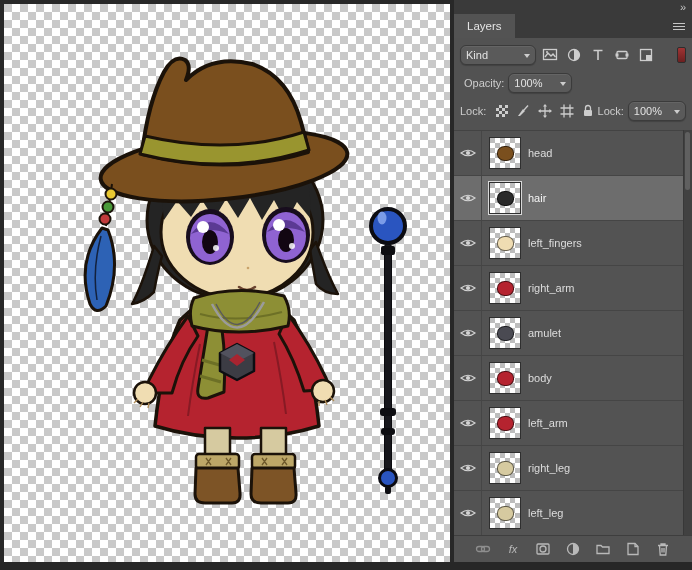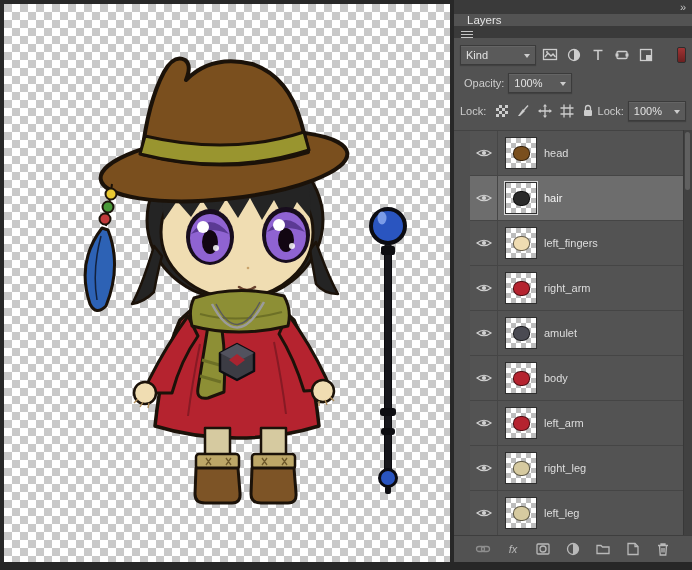--- a/index.html
+++ b/index.html
@@ -17,50 +17,50 @@
     position:absolute;left:4px;top:4px;width:446px;height:558px;
     background:conic-gradient(#ffffff 0 25%, #c9c9c9 0 50%, #ffffff 0 75%, #c9c9c9 0) 0 0/16px 16px;
   }
   .artwork{position:absolute;left:0;top:0;width:100%;height:100%;}
 
   
   .panel{position:absolute;left:454px;top:0;width:238px;height:570px;background:#525252;}
   .panel-top{height:14px;background:#3a3a3a;display:flex;justify-content:flex-end;align-items:center;padding-right:7px;}
   .collapse{color:#c3c3c3;font-size:11px;line-height:10px;letter-spacing:-1px;cursor:default;}
 
-  .tab-bar{height:24px;background:#3a3a3a;display:flex;align-items:stretch;flex-direction:column;}
+  .tab-bar{height:24px;background:#3a3a3a;display:flex;align-items:stretch;}
   .tab{background:#535353;padding:0 13px;display:flex;align-items:center;font-size:11.5px;color:#e4e4e4;}
   .tab-fill{flex:1;}
   .menu-btn{width:26px;display:flex;align-items:center;justify-content:center;}
   .menu-glyph{display:inline-block;width:12px;height:7px;
     background:repeating-linear-gradient(#c6c6c6 0 1px, transparent 1px 3px);}
 
   .controls{padding:7px 6px 2px 6px;}
   .crow{display:flex;align-items:center;margin-bottom:8px;font-size:11px;color:#cccccc;}
-  .dd{background:#5a5a5a;border:1px solid #3b3b3b;border-radius:0;height:18px;
+  .dd{background:#5a5a5a;border:1px solid #3b3b3b;border-radius:6px;height:18px;
       display:flex;align-items:center;padding:0 5px;color:#e2e2e2;
       box-shadow:inset 0 1px 0 rgba(255,255,255,.07), 0 1px 1px rgba(0,0,0,.2);}
   .dd .arr{margin-left:auto;width:0;height:0;border:3.5px solid transparent;border-top:4.5px solid #cdcdcd;margin-top:5px;}
   .dd-kind{width:64px;}
   .dd-blend{width:114px;}
   .dd-small{width:52px;margin-left:4px;}
   .icon-btn{width:21px;height:18px;margin-left:3px;display:flex;align-items:center;justify-content:center;
     border-radius:2px;}
   .icon-btn svg{stroke:#cdcdcd;fill:none;stroke-width:1.3;}
   .ftoggle{margin-left:auto;width:7px;height:14px;border-radius:2px;background:linear-gradient(#a03434,#6c2020);border:1px solid #2e2e2e;}
   .lbl{margin-left:4px;}
   .lock-lbl{margin-left:0;margin-right:3px;}
   .fill-lbl{margin-left:auto;}
   .checker-ico{width:12px;height:12px;
     background:conic-gradient(#cdcdcd 0 25%, transparent 0 50%, #cdcdcd 0 75%, transparent 0) 0 0/6px 6px;}
 
   
   .layer-list{position:absolute;top:130px;bottom:34px;left:0;right:8px;display:flex;flex-direction:column;
     border-top:1px solid #434343;background:#505050;overflow:hidden;}
-  .layer-row{flex:1;display:flex;align-items:center;background:#535353;border-bottom:1px solid #454545;margin-left:16px;}
+  .layer-row{flex:1;display:flex;align-items:center;background:#535353;border-bottom:1px solid #454545;}
   .layer-row.selected{background:#6d6d6d;}
   .eye-cell{width:27px;height:100%;display:flex;align-items:center;justify-content:center;border-right:1px solid #464646;flex:none;}
   .thumb{width:30px;height:30px;margin:0 7px;flex:none;border:1px solid #2f2f2f;
     background:conic-gradient(#ffffff 0 25%, #bdbdbd 0 50%, #ffffff 0 75%, #bdbdbd 0) 0 0/10px 10px;
     display:flex;align-items:center;justify-content:center;}
   .layer-row.selected .thumb{outline:1px solid #d8d8d8;}
   .blob{width:15px;height:13px;border-radius:45%;border:1px solid rgba(0,0,0,.55);}
   .layer-name{font-size:11px;color:#dddddd;}
   .layer-row.selected .layer-name{color:#f4f4f4;}
 

